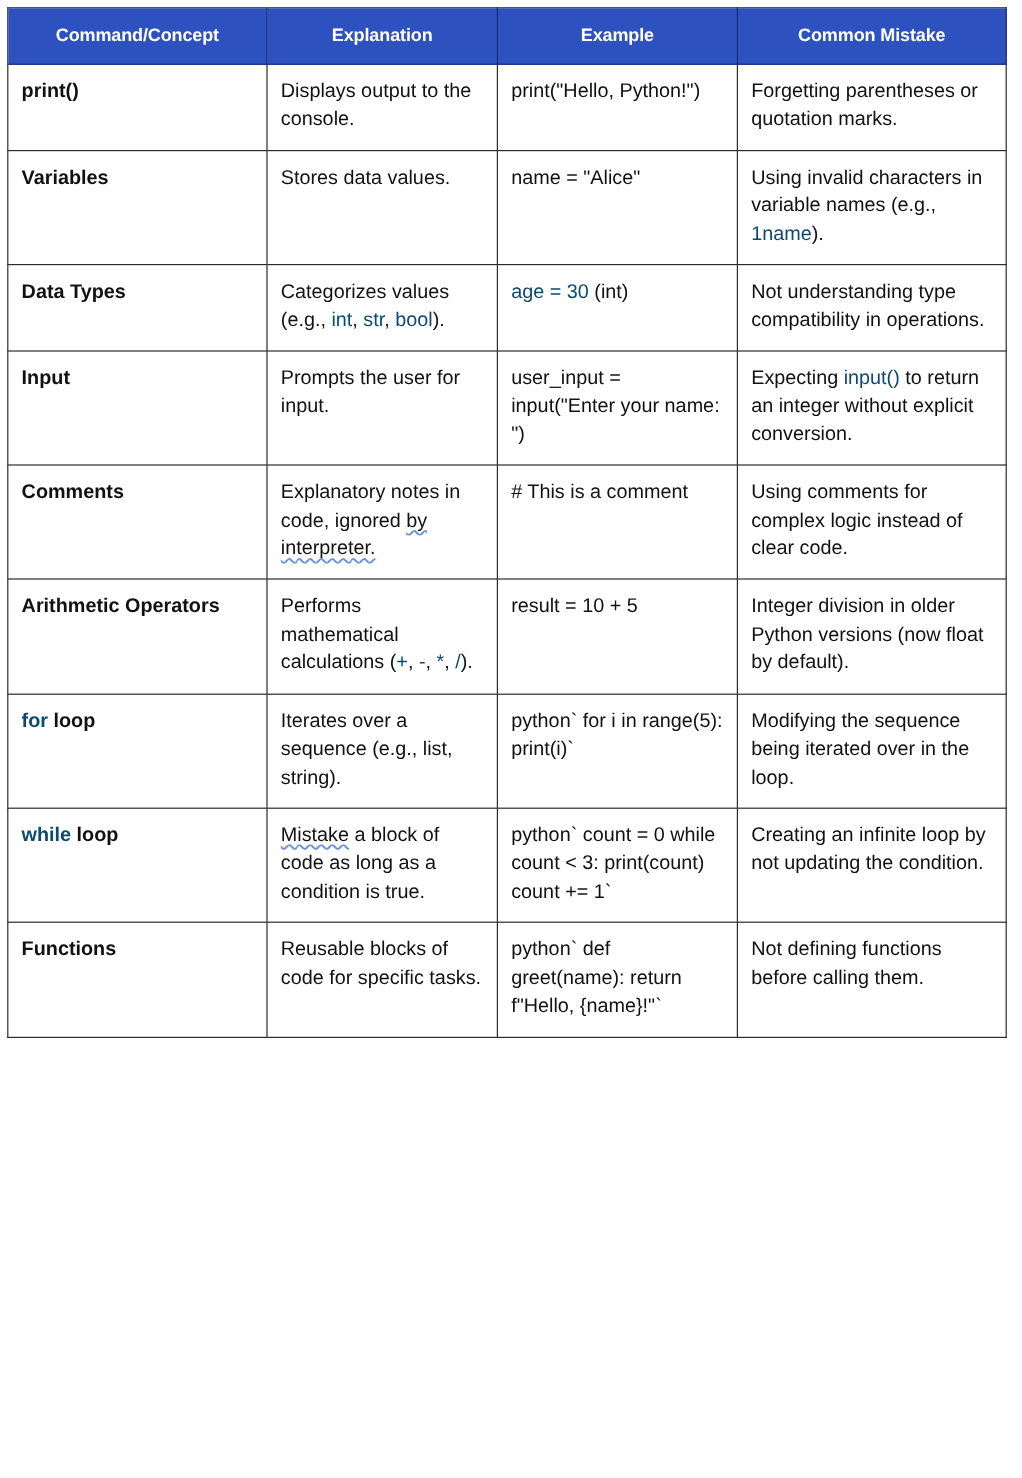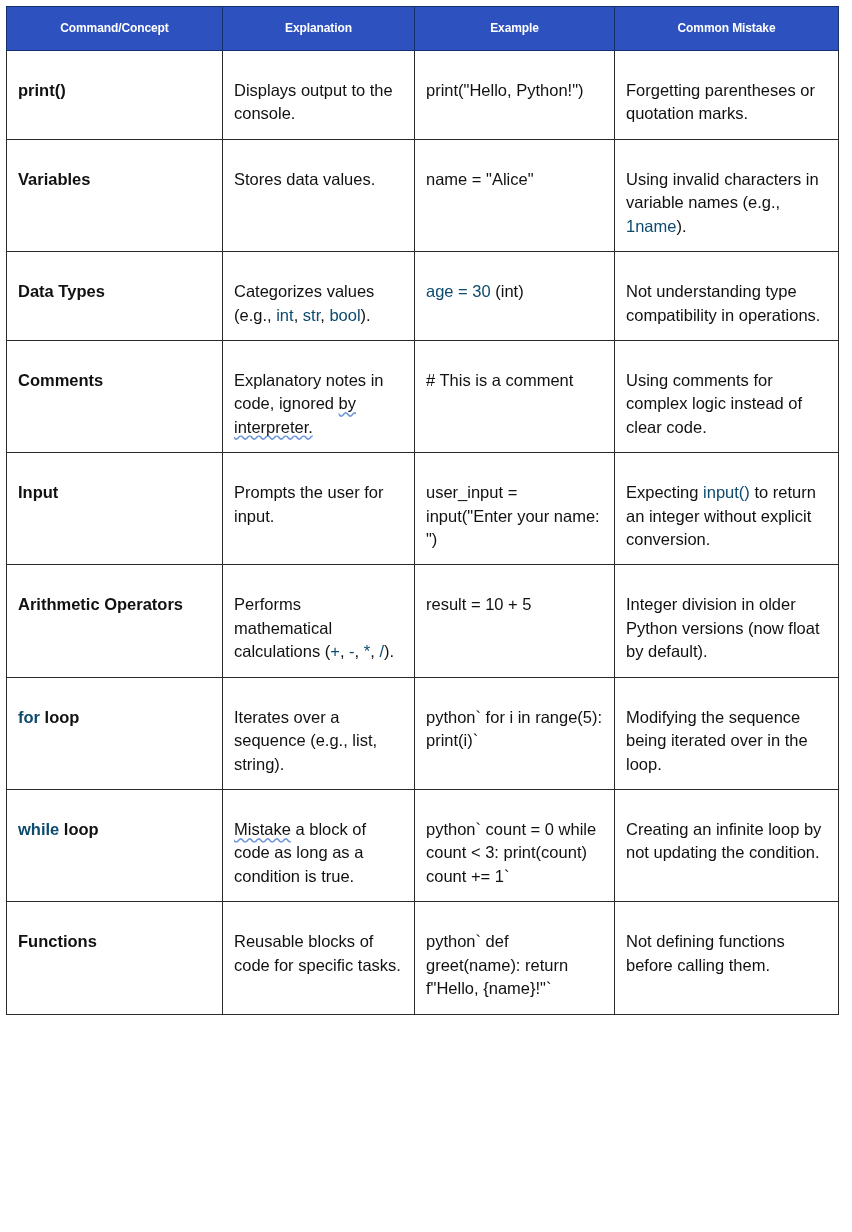--- a/index.html
+++ b/index.html
@@ -33,34 +33,34 @@
 
   table.reference-table col.c1 { width: 216px; }
   table.reference-table col.c2 { width: 192px; }
   table.reference-table col.c3 { width: 200px; }
   table.reference-table col.c4 { width: 224px; }
 
   thead th {
     background: #2d52c0;
     color: #ffffff;
     font-weight: bold;
-    font-size: 12px;
+    font-size: 15px;
     text-align: center;
     padding: 14px 8px 15px 8px;
     border-left: 1.6px solid #14306e;
     border-right: 1.6px solid #14306e;
     border-top: 1.6px solid #14306e;
     border-bottom: 1.6px solid #14306e;
     letter-spacing: -0.1px;
     vertical-align: middle;
   }
 
   tbody td {
     border: 1.2px solid #2b2b2b;
-    padding: 28px 11px 13px 11px;
+    padding: 11px 11px 13px 11px;
     vertical-align: top;
     color: #111111;
     line-height: 1.42;
     word-wrap: break-word;
     overflow-wrap: break-word;
   }
 
   tbody td.col-concept {
     font-weight: bold;
   }
@@ -116,31 +116,31 @@
       </tr>
 
       <tr>
         <td class="col-concept">Data Types</td>
         <td><span>Categorizes values (e.g., </span><span class="g">int</span><span>, </span><span class="g">str</span><span>, </span><span class="g">bool</span><span>).</span></td>
         <td><span class="g">age = 30</span><span> (int)</span></td>
         <td>Not understanding type compatibility in operations.</td>
       </tr>
 
       <tr>
+        <td class="col-concept">Input</td>
+        <td>Prompts the user for input.</td>
+        <td>user_input = input("Enter your name: ")</td>
+        <td><span>Expecting </span><span class="g">input()</span><span> to return an integer without explicit conversion.</span></td>
+      </tr>
+
+      <tr>
         <td class="col-concept">Comments</td>
         <td><span>Explanatory notes in code, ignored </span><span class="sp">by interpreter.</span></td>
         <td># This is a comment</td>
         <td>Using comments for complex logic instead of clear code.</td>
-      </tr>
-
-      <tr>
-        <td class="col-concept">Input</td>
-        <td>Prompts the user for input.</td>
-        <td>user_input = input("Enter your name: ")</td>
-        <td><span>Expecting </span><span class="g">input()</span><span> to return an integer without explicit conversion.</span></td>
       </tr>
 
       <tr>
         <td class="col-concept">Arithmetic Operators</td>
         <td><span>Performs mathematical calculations (</span><span class="g">+</span><span>, </span><span class="g">-</span><span>, </span><span class="g">*</span><span>, </span><span class="g">/</span><span>).</span></td>
         <td>result = 10 + 5</td>
         <td>Integer division in older Python versions (now float by default).</td>
       </tr>
 
 

